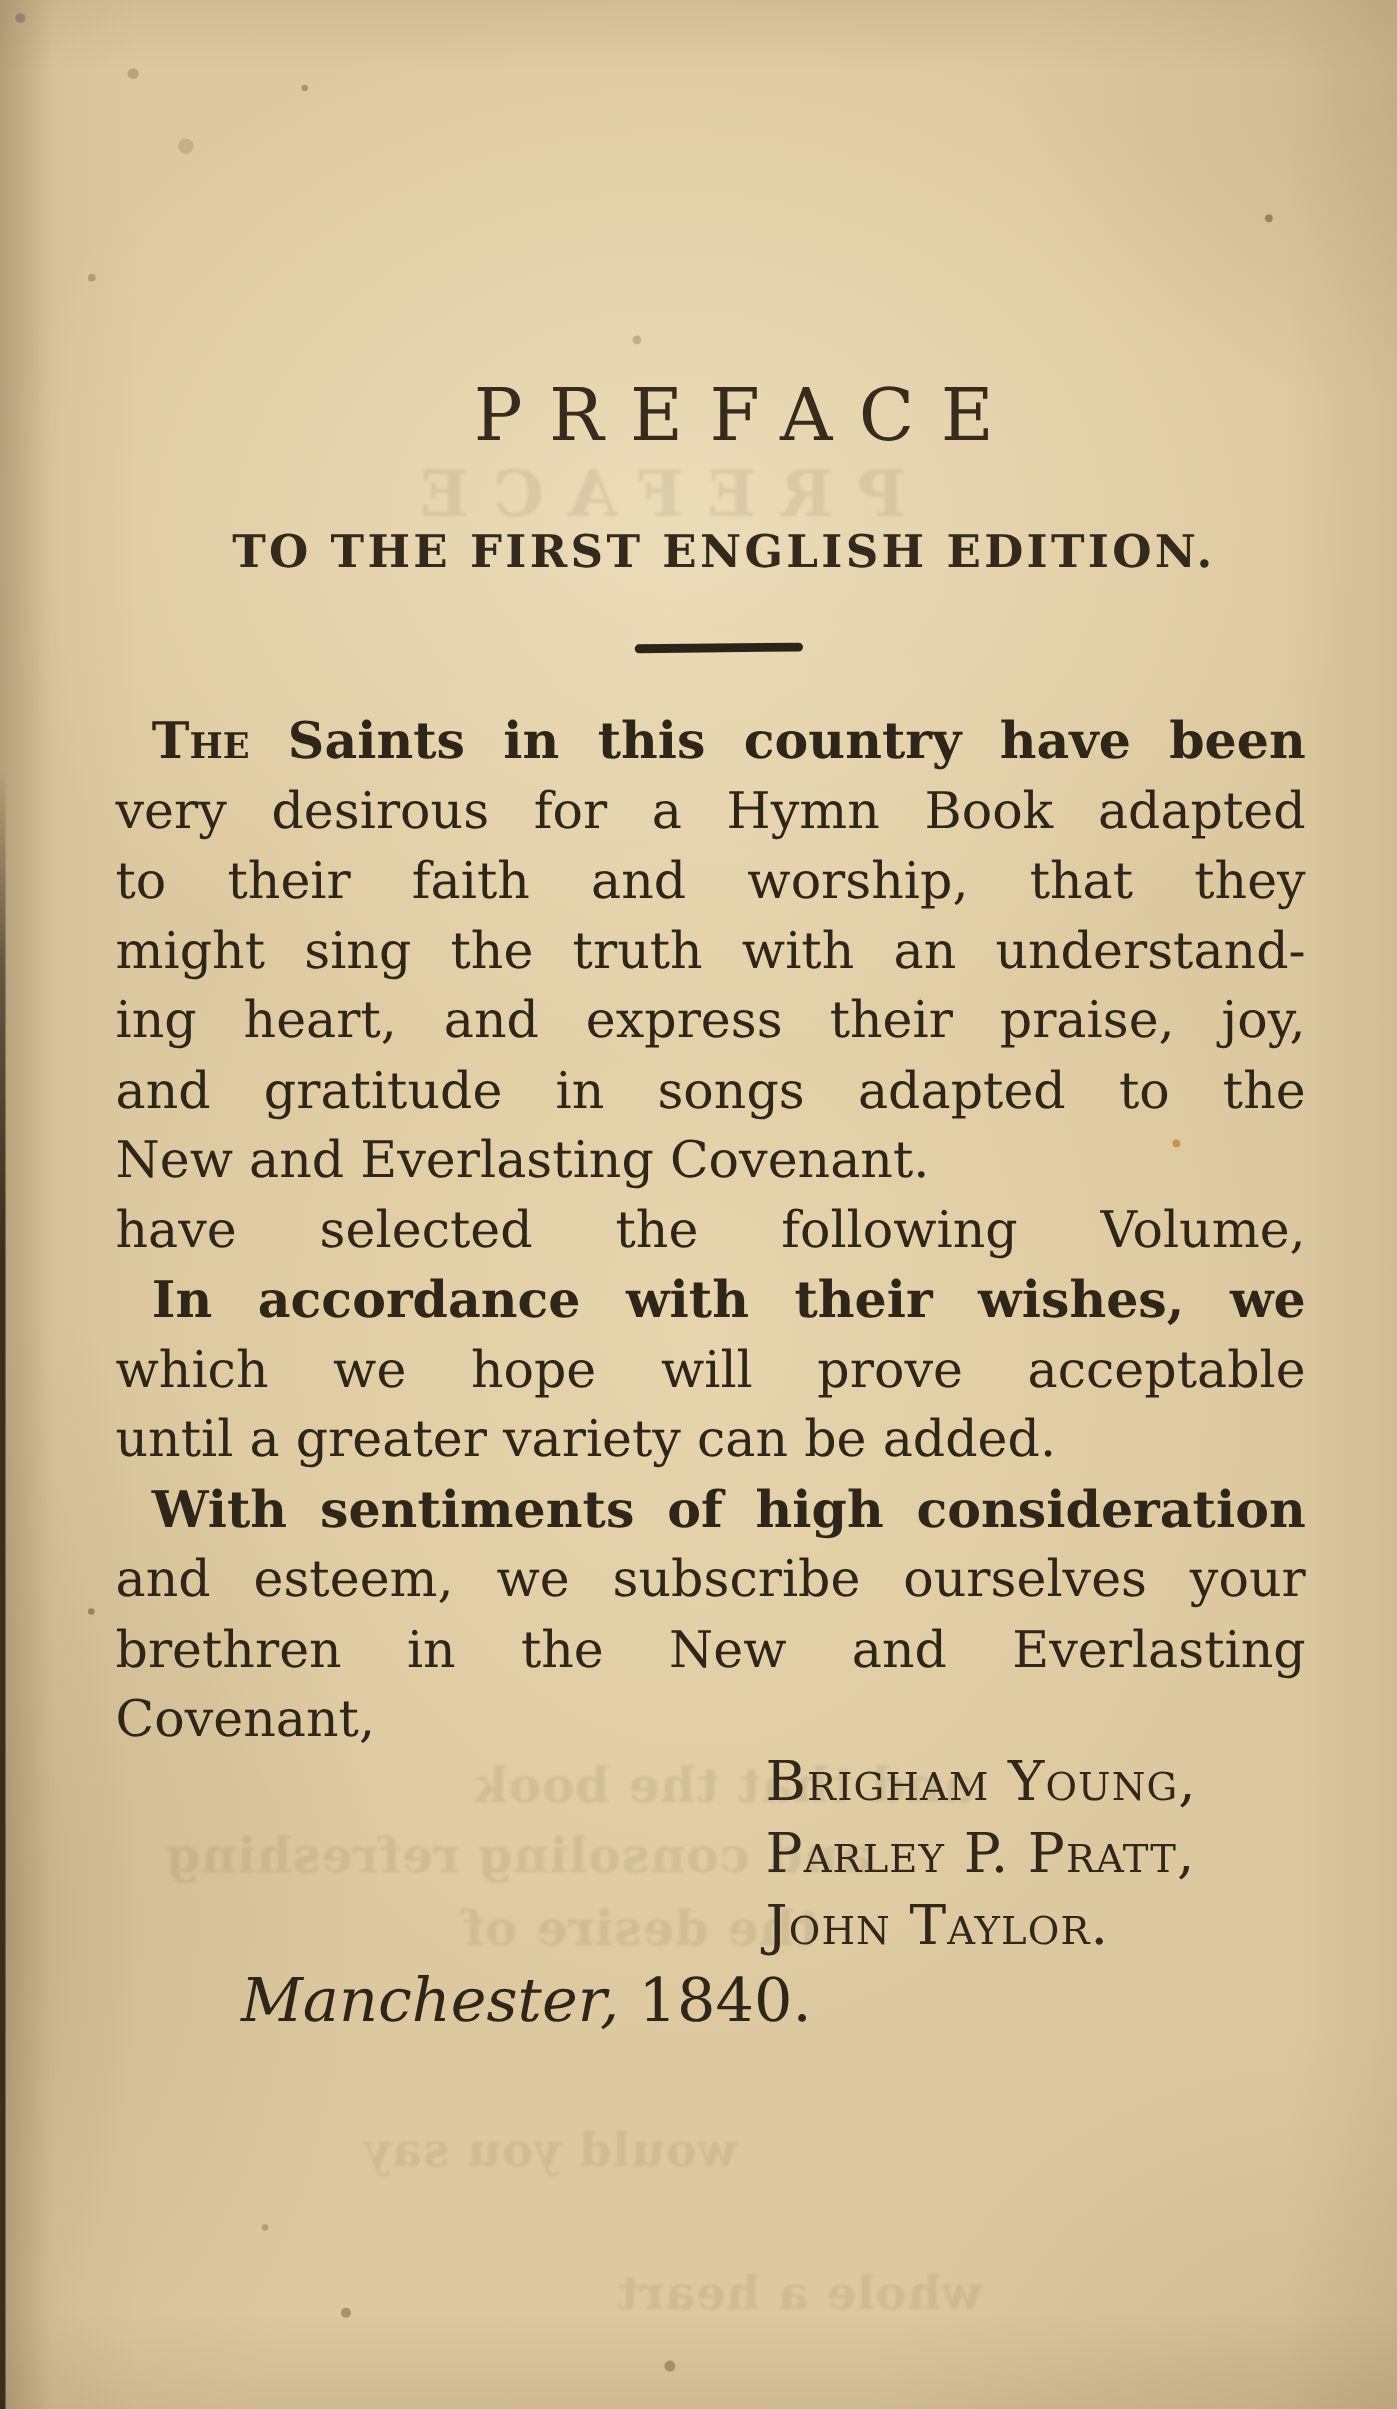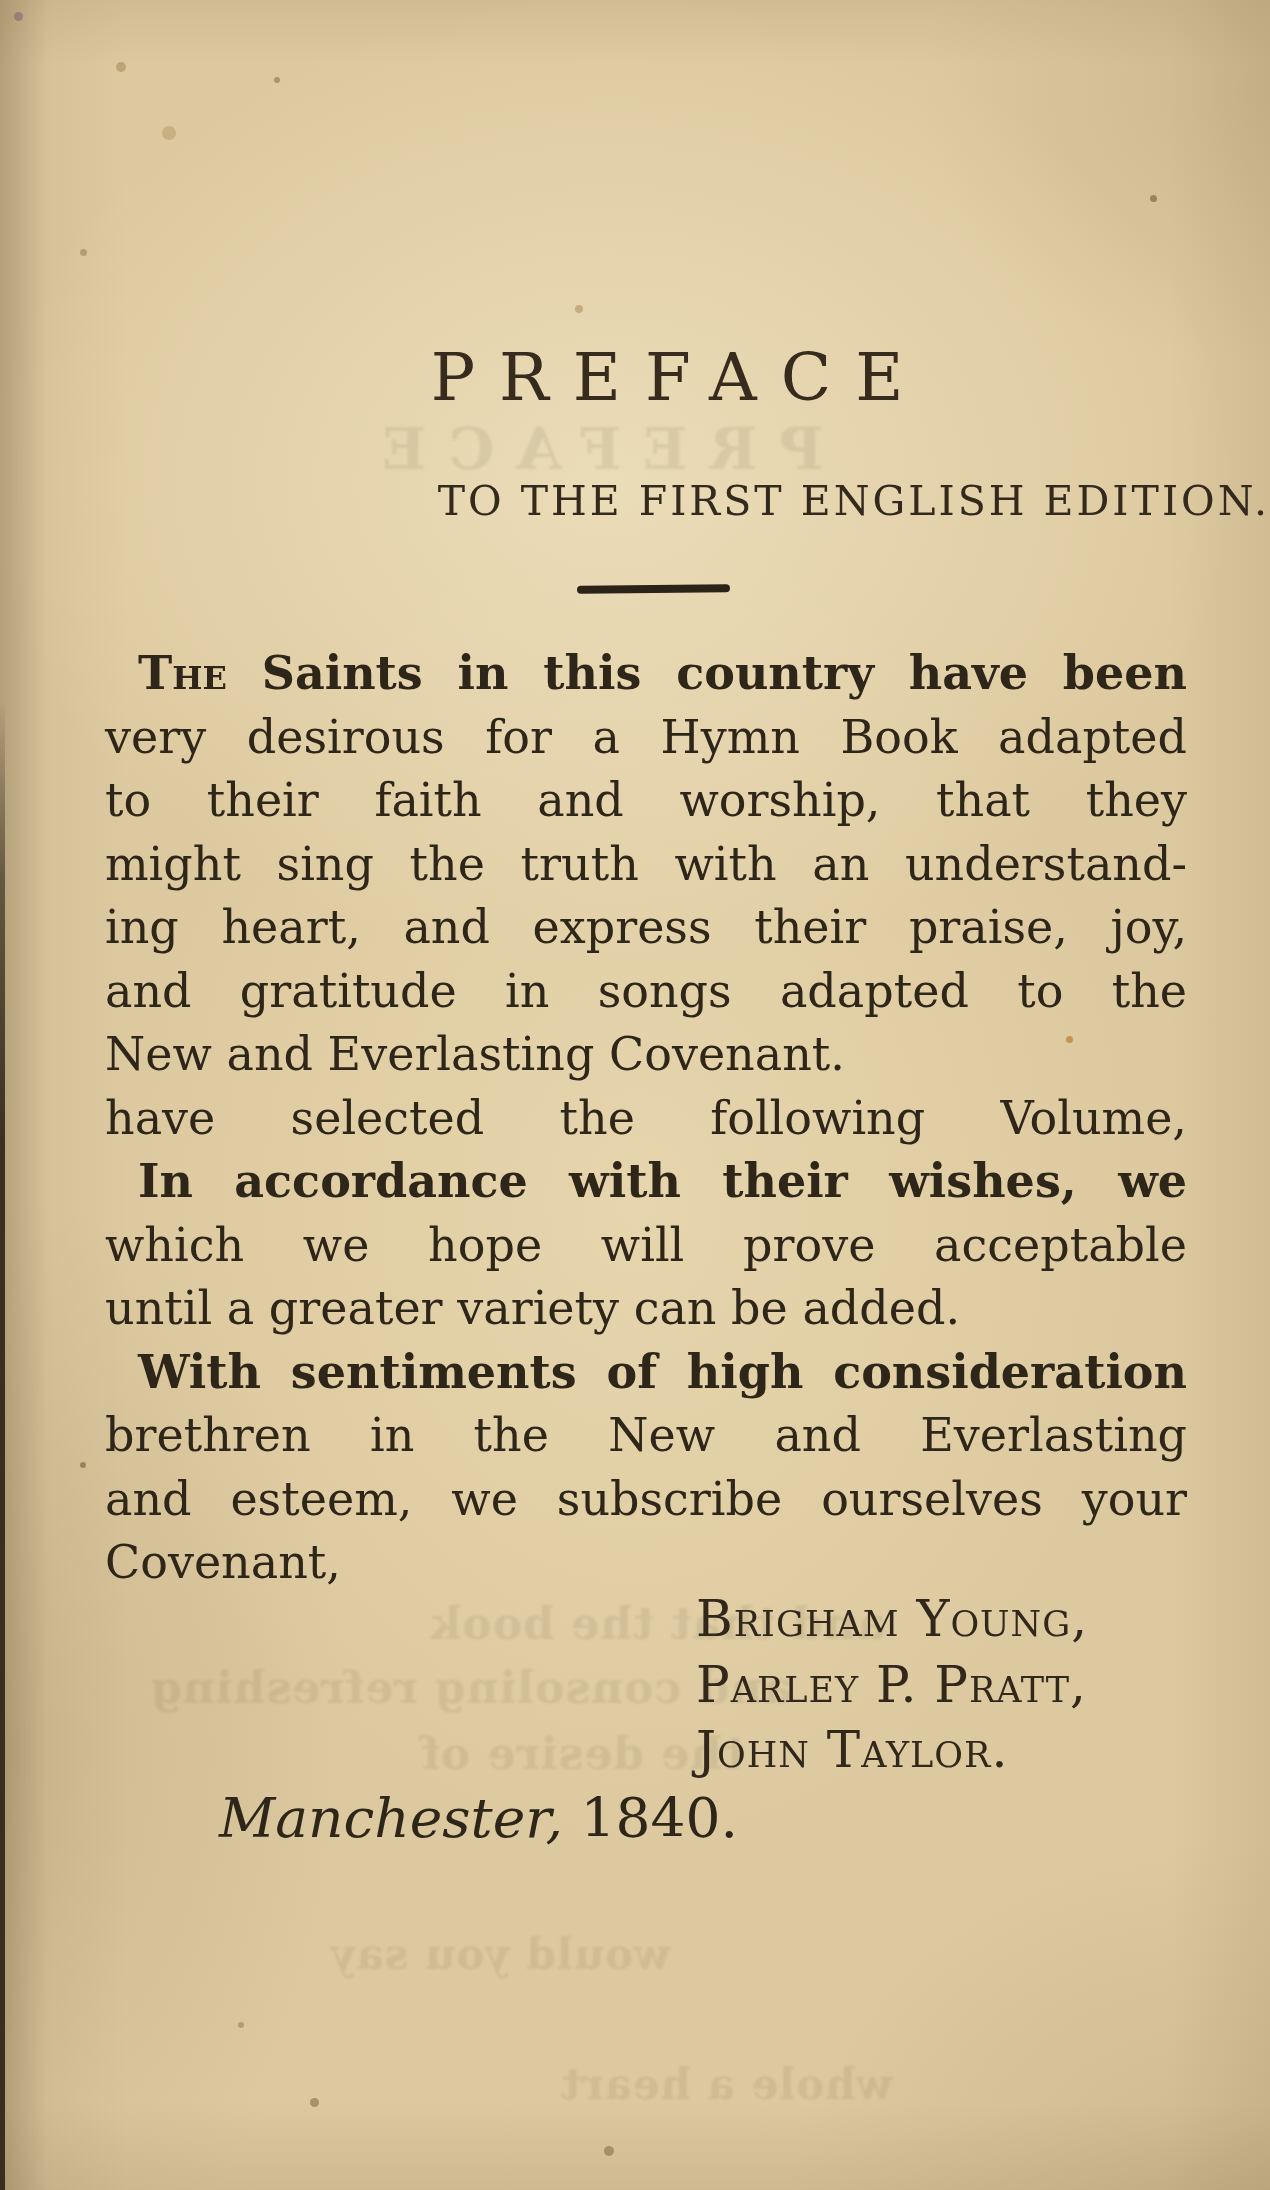--- a/index.html
+++ b/index.html
@@ -22,21 +22,21 @@
     color:var(--ink,#2f261a);
   }
   
   .title{
     position:absolute;top:339px;left:88px;right:0;
     margin:0;text-align:center;font-weight:normal;
     font-size:66px;letter-spacing:24px;color:#362b1d;
   }
   .subtitle{
     position:absolute;top:477px;left:46px;right:0;
-    margin:0;text-align:right;font-weight:400;
+    margin:0;text-align:center;font-weight:700;
     font-size:41px;letter-spacing:3px;color:#332a1d;
   }
   .rule{
     position:absolute;left:577px;top:585px;width:153px;height:8px;
     background:#2c2318;border-radius:4px;
     transform:rotate(-0.6deg);
   }
   
   .body-text{
     position:absolute;left:105px;top:642px;width:1082px;
@@ -119,22 +119,22 @@
       <div class="line">to their faith and worship, that they</div>
       <div class="line">might sing the truth with an understand-</div>
       <div class="line">ing heart, and express their praise, joy,</div>
       <div class="line">and gratitude in songs adapted to the</div>
       <div class="line para-last">New and Everlasting Covenant.</div>
       <div class="line">have selected the following Volume,</div>
       <div class="line first">In accordance with their wishes, we</div>
       <div class="line">which we hope will prove acceptable</div>
       <div class="line para-last">until a greater variety can be added.</div>
       <div class="line first">With sentiments of high consideration</div>
+      <div class="line">and esteem, we subscribe ourselves your</div>
       <div class="line">brethren in the New and Everlasting</div>
-      <div class="line">and esteem, we subscribe ourselves your</div>
       <div class="line para-last">Covenant,</div>
     </div>
 
   <div class="signatures">
       <div class="sig">Brigham Young,</div>
       <div class="sig">Parley P. Pratt,</div>
       <div class="sig">John Taylor.</div>
     </div>
 
   <div class="dateline">

